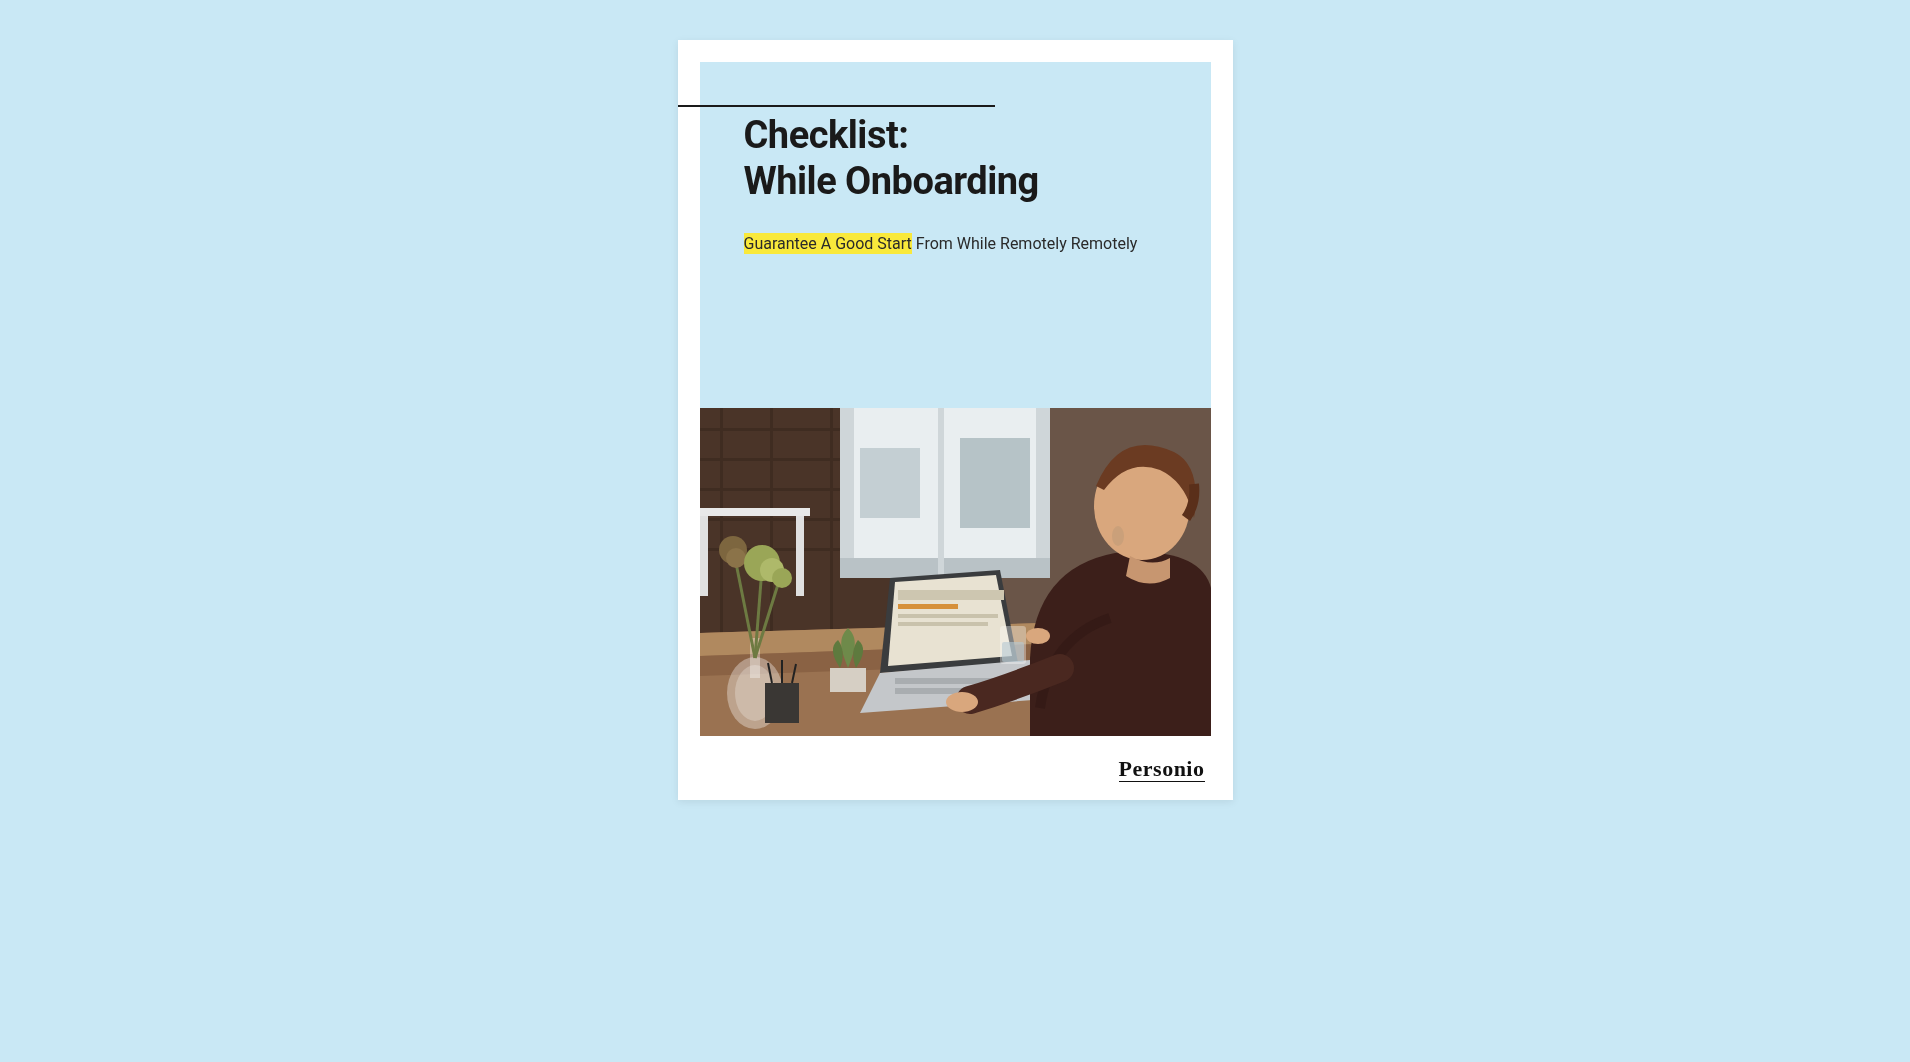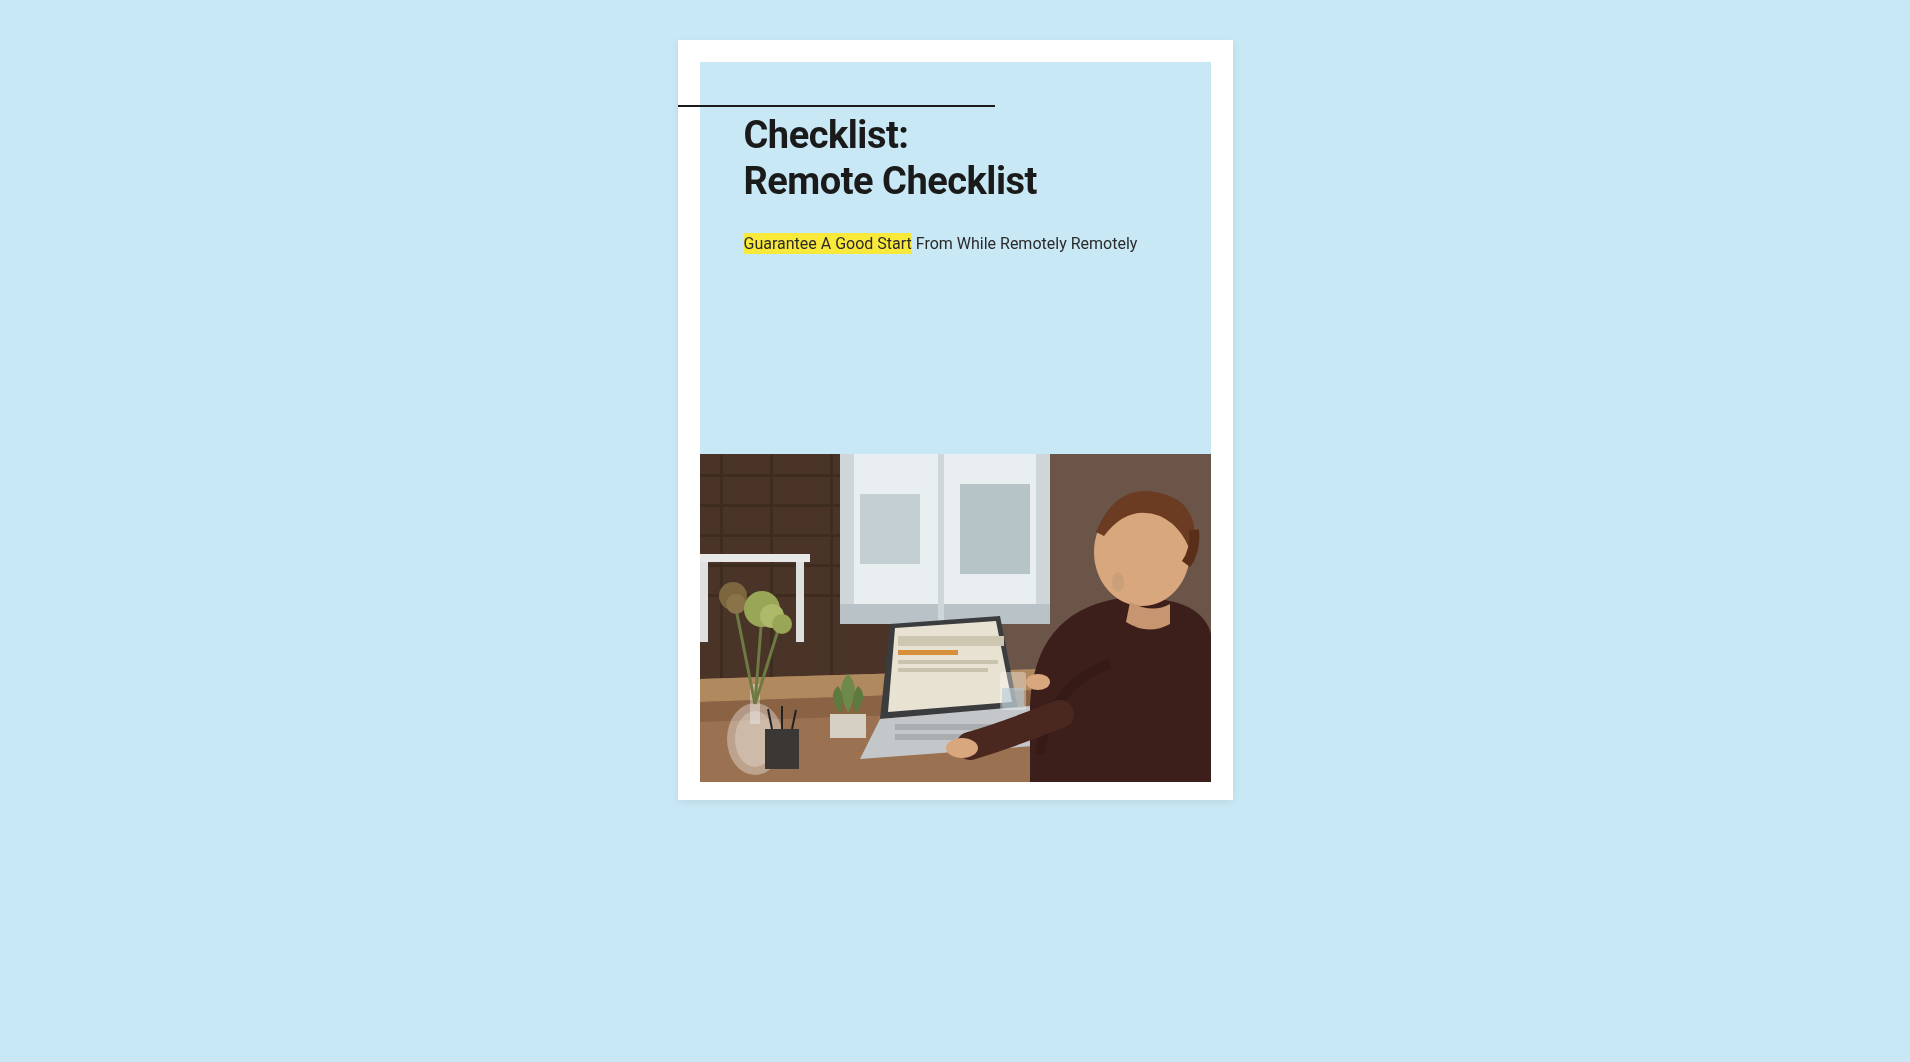--- a/index.html
+++ b/index.html
@@ -96,21 +96,21 @@
 </head>
 <body>
 
 <div class="page">
   <div class="inner">
     <div class="rule"></div>
 
     <div class="title-block">
       <h1 class="title">
         <span>Checklist:</span><br>
-        <span>Remote Checklist</span>
+        <span>While Onboarding</span>
       </h1>
     </div>
 
     <div class="subtitle-block">
       <p class="subtitle">
         <span class="highlight">Guarantee A Good Start</span><span> From While Remotely Remotely</span>
       </p>
     </div>
 
     <div class="hero" aria-label="Person working on a laptop at a wooden desk near a window with plants">
@@ -199,13 +199,16 @@
         <ellipse cx="442" cy="98" rx="48" ry="54" fill="#d9a77d"></ellipse>
         <path d="M396 78 Q420 20 474 44 Q502 58 494 110 Q486 74 460 62 Q428 50 404 82 Z" fill="#6b3b22"></path>
         <path d="M486 110 Q496 96 494 76" fill="none" stroke="#5a2f1a" stroke-width="10"></path>
         <ellipse cx="418" cy="128" rx="6" ry="10" fill="#caa07a"></ellipse>
 
         <path d="M430 148 Q452 160 470 150 L470 170 Q448 182 426 168 Z" fill="#c79670"></path>
       </svg>
     </div>
   </div>
 
+  <div class="footer">
+    <span class="brand">Personio</span>
+  </div>
 </div>
 
 </body></html>

